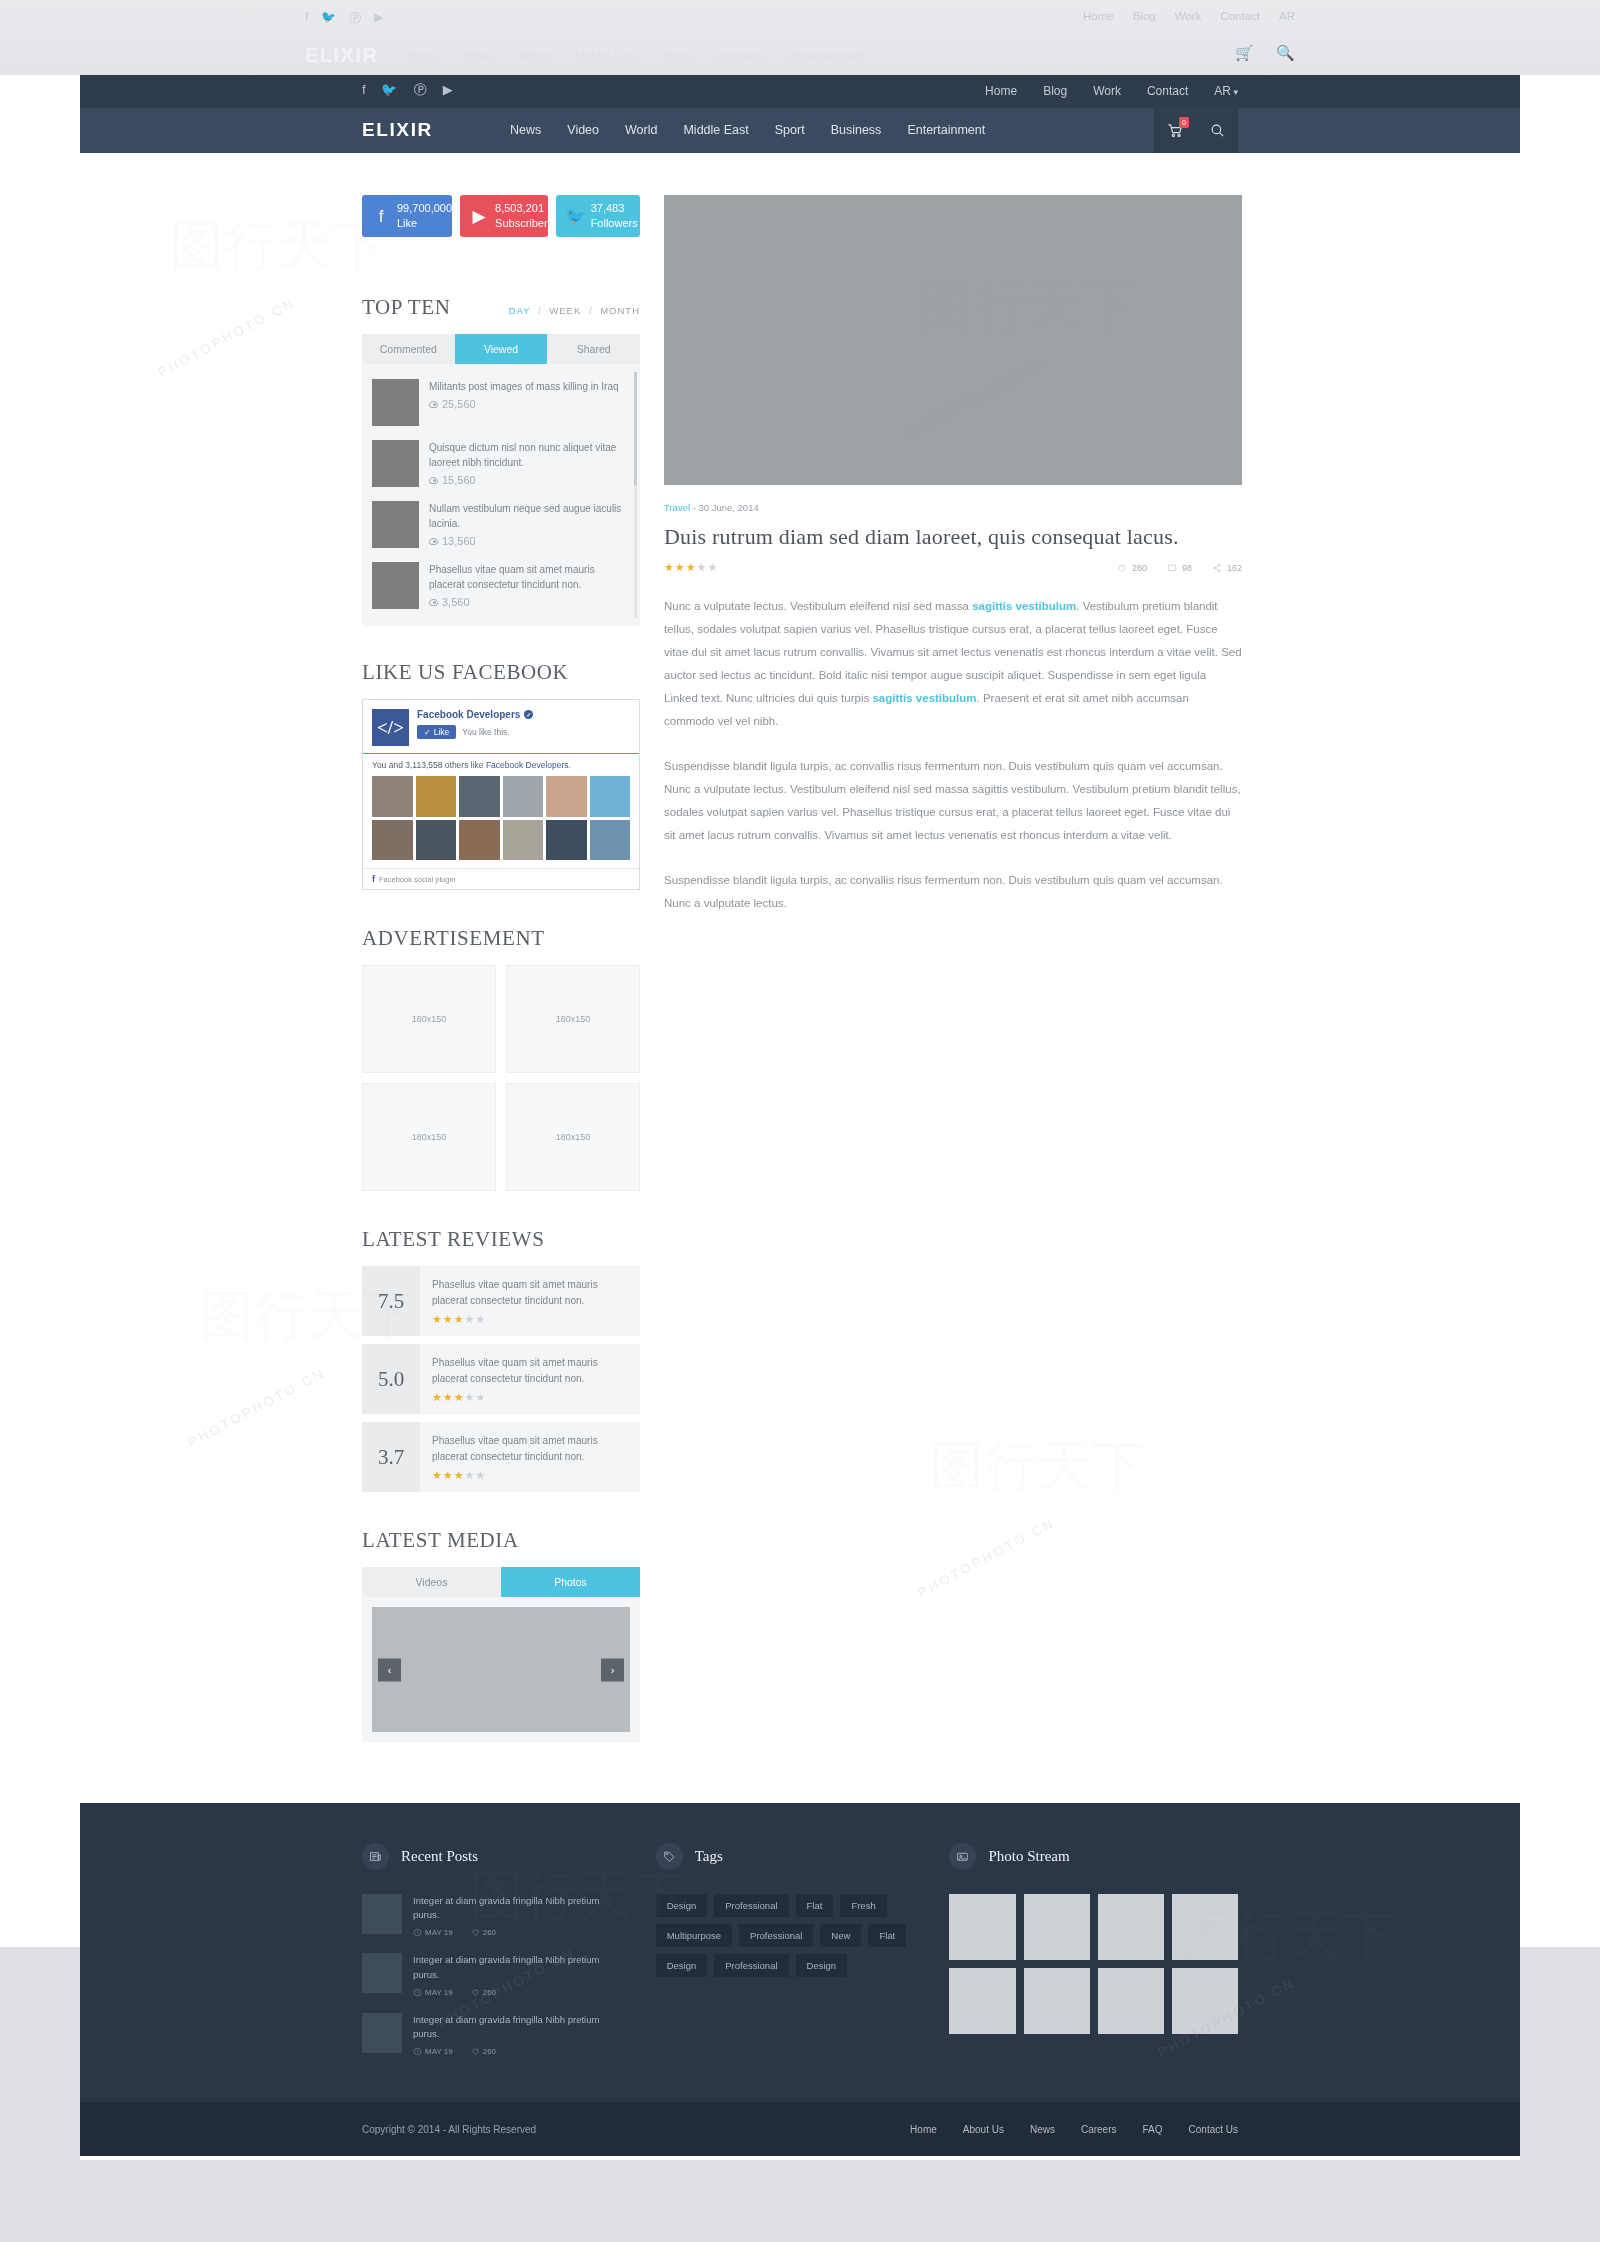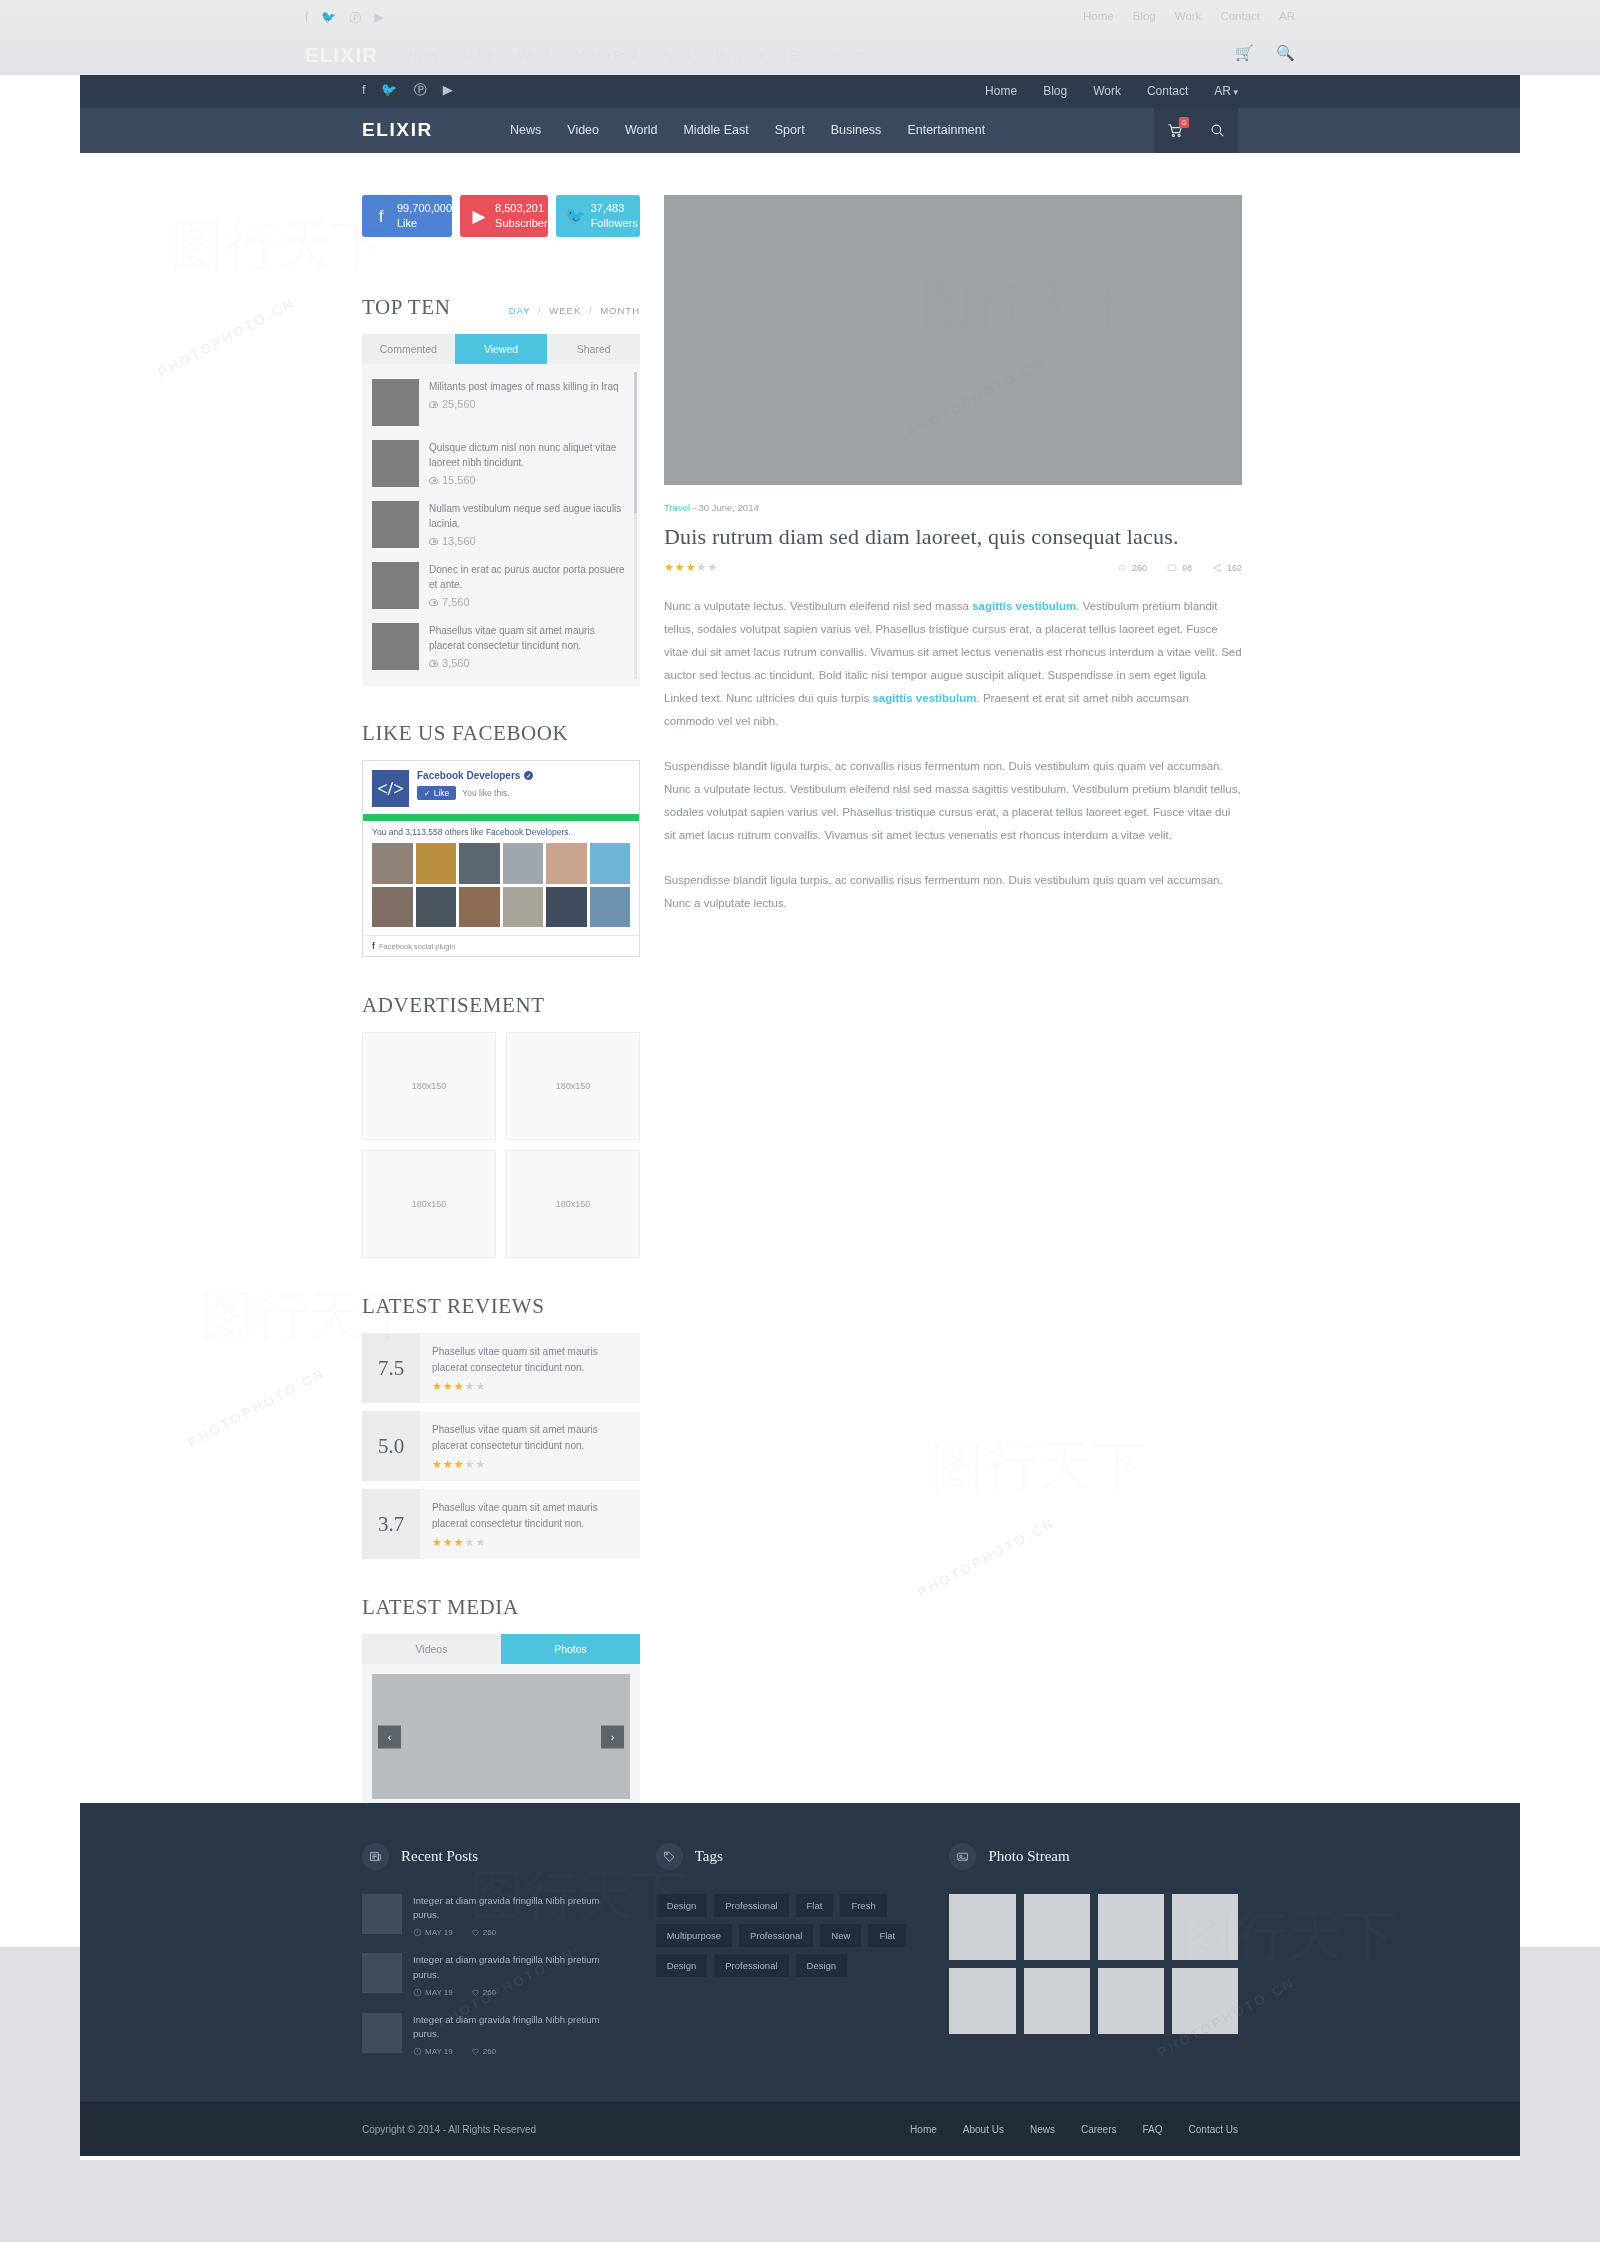--- a/index.html
+++ b/index.html
@@ -118,21 +118,21 @@
     width:37px;height:37px;background:#3b5998;color:#fff;flex:none;
     display:flex;align-items:center;justify-content:center;font-size:19px;font-weight:bold;
     font-family:"Liberation Serif", serif;
   }
   .fb-name { font-size:10px; color:#3b5998; font-weight:bold; display:flex; align-items:center; gap:4px;}
   .fb-verify { width:9px;height:9px;border-radius:50%;background:#3b5998;color:#fff;font-size:6px;display:flex;align-items:center;justify-content:center;}
   .fb-likerow { display:flex; align-items:center; gap:6px; margin-top:5px; }
   .fb-likebtn { background:#4267b2; color:#fff; font-size:8.5px; padding:2px 7px; border-radius:2px; display:flex; gap:3px; align-items:center;}
   .fb-likebtn .chk { font-size:8px; }
   .fb-likemsg { font-size:8.5px; color:#7d8793; }
-  .fb-others { font-size:8.5px; color:#55606e; padding:6px 9px; border-top:7px solid #22c55e;}
+  .fb-others { font-size:8.5px; color:#55606e; padding:6px 9px; border-top:1px solid #22c55e;}
   .fb-others a { color:#3b5998; text-decoration:none;}
   .fb-faces { display:grid; grid-template-columns:repeat(6,1fr); gap:3px; padding:0 9px 8px 9px; }
   .fb-face { width:100%; aspect-ratio:1/1; background:#b9bec6; }
   .fb-foot { border-top:1px solid #e5e7ea; padding:5px 9px; font-size:7.5px; color:#8b949f; display:flex; gap:4px; align-items:center;}
   .fb-foot .f { color:#3b5998; font-weight:bold; font-size:9px;}
 
   
   .ads-grid { display:grid; grid-template-columns:1fr 1fr; gap:10px; }
   .ad-box {
     height:108px; background:#f7f8f9; border:1px solid #eceef0;
@@ -390,30 +390,20 @@
                 </div>
             </div>
           </div>
           <div class="tt-item">
             <div class="tt-thumb"></div>
             <div class="tt-body">
               <div class="tt-title">Nullam vestibulum neque sed augue iaculis lacinia.</div>
               <div class="tt-views">
                   <span class="eye"></span>
                   <span>13,560</span>
-                </div>
-            </div>
-          </div>
-          <div class="tt-item">
-            <div class="tt-thumb"></div>
-            <div class="tt-body">
-              <div class="tt-title">Donec in erat ac purus auctor porta posuere et ante.</div>
-              <div class="tt-views">
-                  <span class="eye"></span>
-                  <span>7,560</span>
                 </div>
             </div>
           </div>
           <div class="tt-item">
             <div class="tt-thumb"></div>
             <div class="tt-body">
               <div class="tt-title">Phasellus vitae quam sit amet mauris placerat consectetur tincidunt non.</div>
               <div class="tt-views">
                   <span class="eye"></span>
                   <span>3,560</span>

